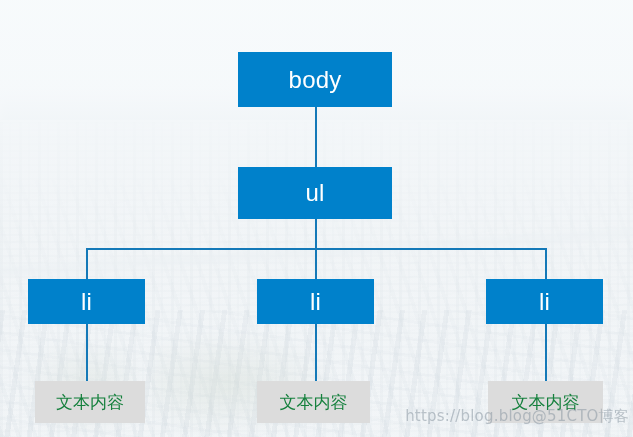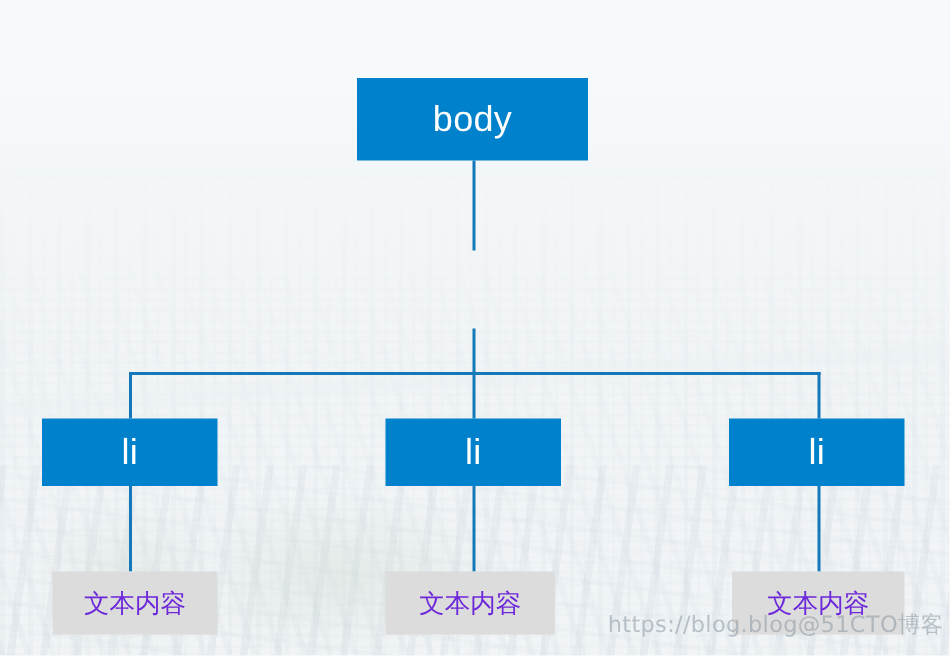--- a/index.html
+++ b/index.html
@@ -143,21 +143,21 @@
   }
   .node-blue {
     background: #0081cb;
     color: #ffffff;
     font-size: 24px;
     font-weight: 400;
     letter-spacing: 0.2px;
   }
   .node-text {
     background: #dcdcdc;
-    color: #6d28d9;
+    color: #15803d;
     font-size: 17px;
     font-family: "DejaVu Sans", "Liberation Sans", sans-serif;
   }
   .conn {
     position: absolute;
     background: #1479b8;
   }
   .conn-v { width: 2px; }
   .conn-h { height: 2px; }
 
@@ -203,20 +203,23 @@
     <div class="conn conn-v" style="left:545px; top:248px; height:31px;"></div>
 
     <div class="conn conn-v" style="left:86px; top:324px; height:57px;"></div>
     <div class="conn conn-v" style="left:315px; top:324px; height:57px;"></div>
     <div class="conn conn-v" style="left:545px; top:324px; height:57px;"></div>
 
     <div class="node node-blue" style="left:238px; top:52px; width:154px; height:55px;">
       <span>body</span>
     </div>
 
+    <div class="node node-blue" style="left:238px; top:167px; width:154px; height:52px;">
+      <span>ul</span>
+    </div>
 
     <div class="node node-blue" style="left:28px; top:279px; width:117px; height:45px;">
       <span>li</span>
     </div>
 
     <div class="node node-blue" style="left:257px; top:279px; width:117px; height:45px;">
       <span>li</span>
     </div>
 
     <div class="node node-blue" style="left:486px; top:279px; width:117px; height:45px;">

